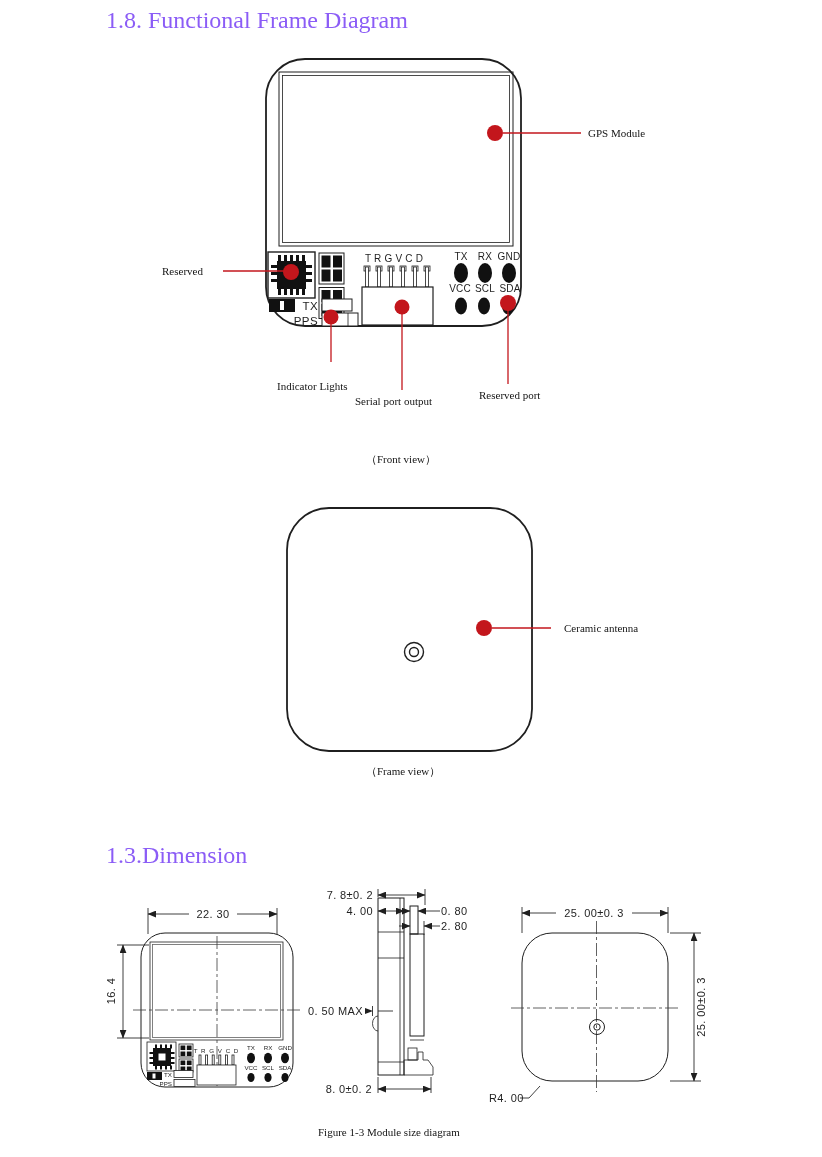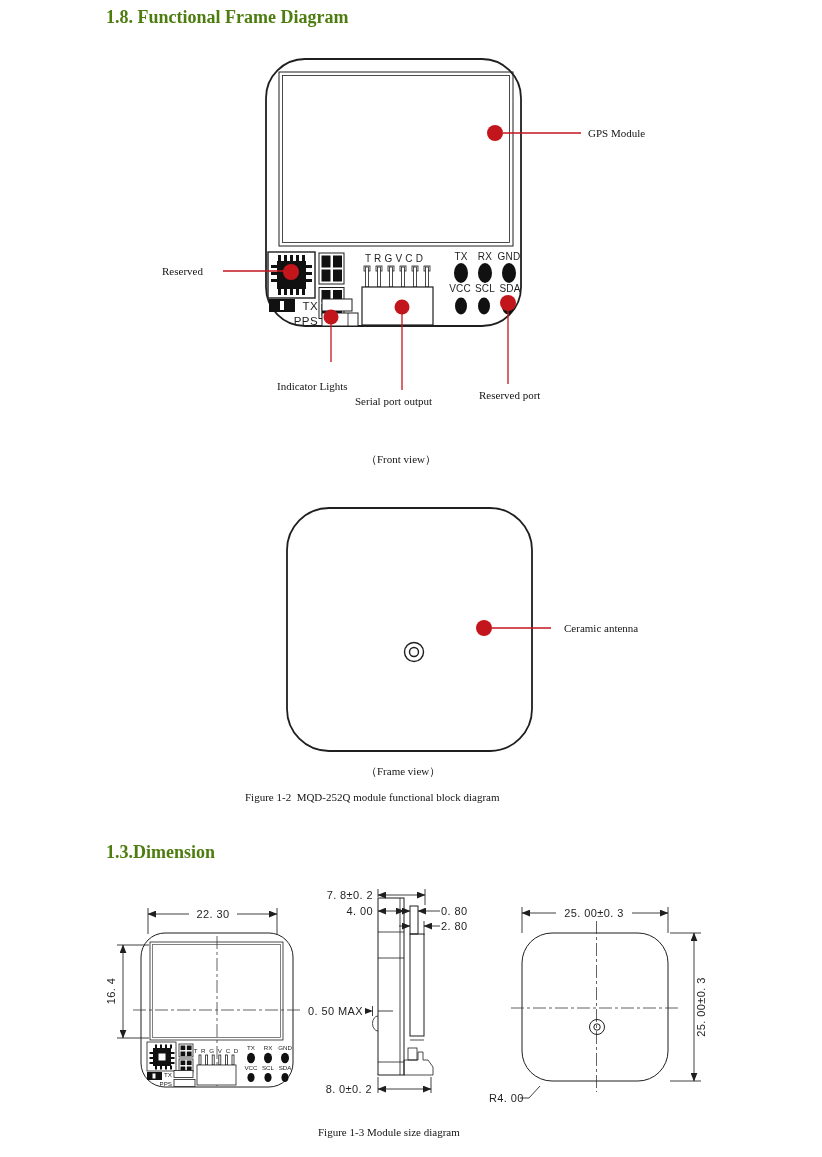--- a/index.html
+++ b/index.html
@@ -1,19 +1,19 @@
 <!DOCTYPE html>
 <html><head>
 <meta charset="utf-8">
 <style>
   * { margin:0; padding:0; box-sizing:border-box; }
   html,body { background:#fff; }
   #page { position:relative; width:822px; height:1157px; background:#ffffff;
           font-family:"Liberation Serif", serif; color:#111; overflow:hidden; }
-  .heading { position:absolute; font-size:18px; font-weight:bold; white-space:pre; color:#4d7c0f; }
+  .heading { position:absolute; font-size:24px; font-weight:normal; white-space:pre; color:#8b5cf6; }
   .lbl { position:absolute; font-size:11px; line-height:15px; white-space:pre; color:#141414; }
   svg.draw { position:absolute; left:0; top:0; }
   svg text { fill:#1f1f1f; }
   .pin  { font-family:"Liberation Sans", sans-serif; font-size:10px;  letter-spacing:0.2px; }
   .pinb { font-family:"Liberation Sans", sans-serif; font-size:11.5px; letter-spacing:0.4px; }
   .pins { font-family:"Liberation Sans", sans-serif; font-size:6.2px; }
   .dim  { font-family:"Liberation Sans", sans-serif; font-size:11px; letter-spacing:0.4px; }
   .ln    { stroke:#1f1f1f; fill:none; }
   .lnf   { stroke:#1f1f1f; fill:#ffffff; }
   .w18 { stroke-width:1.8; } .w14 { stroke-width:1.4; } .w12 { stroke-width:1.2; }
@@ -298,18 +298,17 @@
   <div class="lbl" style="left:162px; top:264px;">Reserved</div>
   <div class="lbl" style="left:277px; top:367px;margin-top:12px;">Indicator Lights</div>
   <div class="lbl" style="left:355px; top:394px;">Serial port output</div>
   <div class="lbl" style="left:479px; top:388px;">Reserved port</div>
 
   <div class="lbl" style="left:366px; top:452px;">（Front view）</div>
 
   <div class="lbl" style="left:564px; top:621px;">Ceramic antenna</div>
   <div class="lbl" style="left:366px; top:764px;">（Frame view）</div>
 
-  <div class="lbl" style="left:245px; top:790px;">Figure 1-2  MQD-252Q module functional block diagram</div>
 
   <div class="heading" style="left:106px; top:842px;">1.3.Dimension</div>
 
   <div class="lbl" style="left:318px; top:1125px;">Figure 1-3 Module size diagram</div>
 </div>
 
 </body></html>

